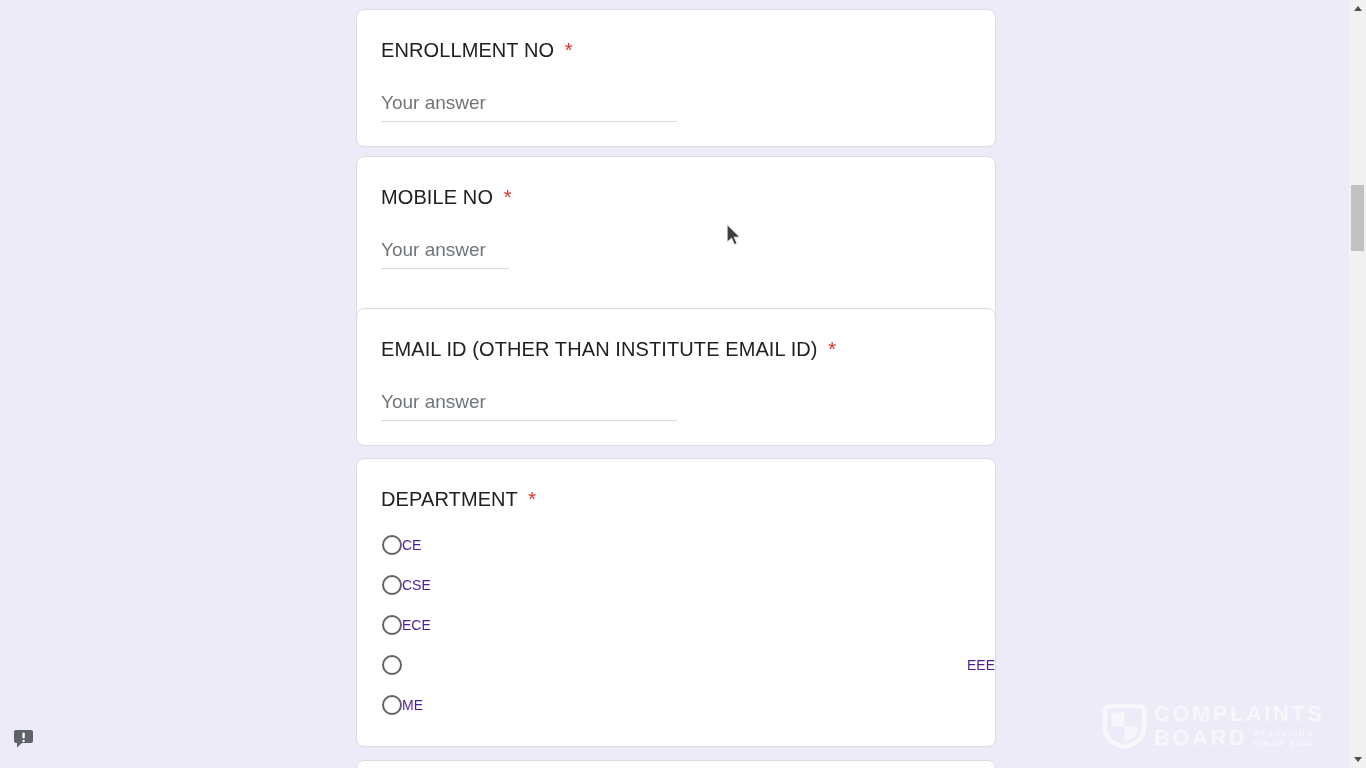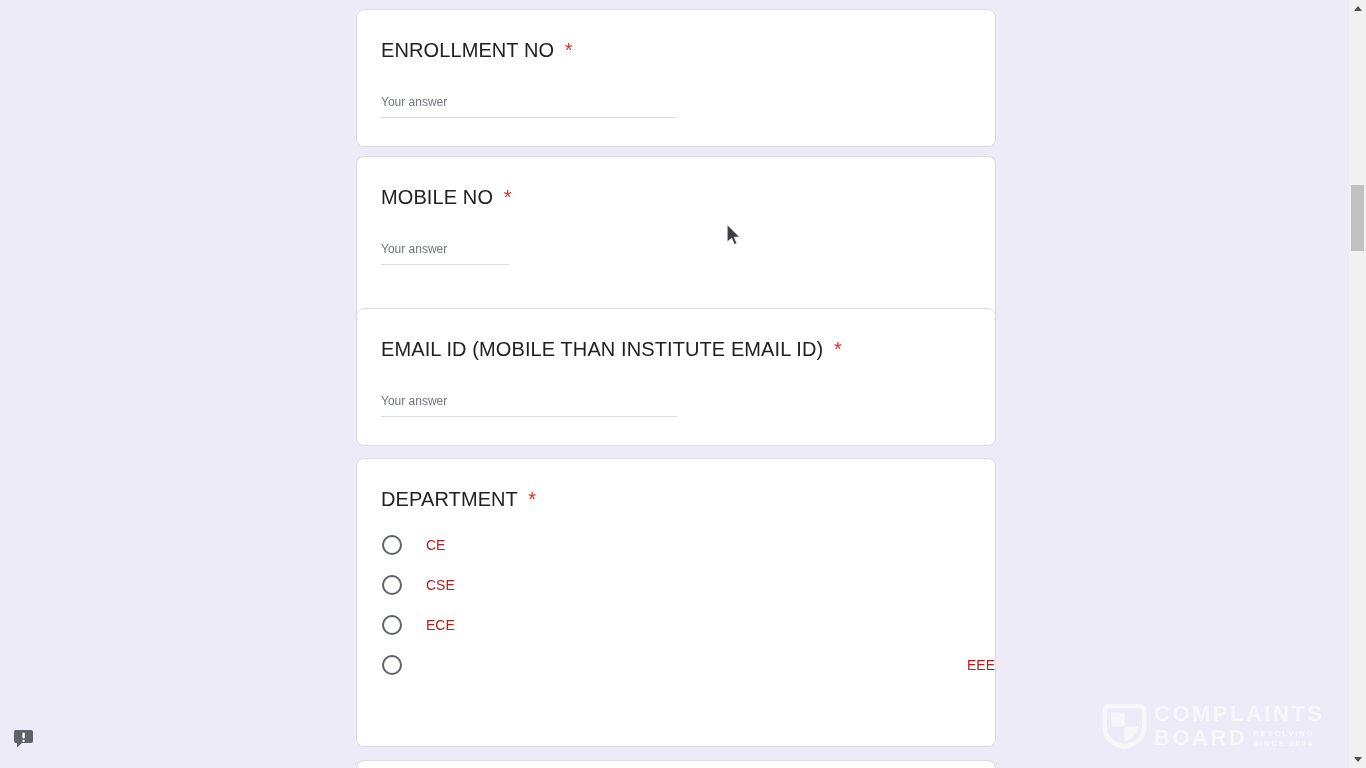--- a/index.html
+++ b/index.html
@@ -41,21 +41,21 @@
 
   .answer-field {
     position: absolute;
     left: 24px;
     top: 82px;
     padding-bottom: 7px;
     border-bottom: 1px solid #dadce0;
     cursor: text;
   }
   .answer-field .placeholder {
-    font-size: 12px;
+    font-size: 19px;
     color: #70757a;
   }
   .w-long  { width: 296px; }
   .w-short { width: 128px; }
 
   
   .option-row {
     position: absolute;
     left: 0;
     width: 100%;
@@ -71,23 +71,23 @@
   .option-row.r4 { top: 226px; }
   .radio {
     width: 20px;
     height: 20px;
     margin-left: 25px;
     border: 2px solid #5f6368;
     border-radius: 50%;
     flex: none;
   }
   .option-label {
-    margin-left: 24px;
+    margin-left: 0;
     font-size: 14px;
-    color: #b91c1c;
+    color: #4c1d95;
   }
 
   
   .scrollbar {
     position: absolute;
     top: 0; right: 0;
     width: 17px;
     height: 768px;
     background: #f1f1f1;
   }
@@ -198,21 +198,21 @@
     <span>MOBILE NO</span>
     <span class="req">*</span>
   </div>
   <div class="answer-field w-short">
     <span class="placeholder">Your answer</span>
   </div>
 </div>
 
 <div class="card" id="card3">
   <div class="q-title">
-    <span>EMAIL ID (MOBILE THAN INSTITUTE EMAIL ID)</span>
+    <span>EMAIL ID (OTHER THAN INSTITUTE EMAIL ID)</span>
     <span class="req">*</span>
   </div>
   <div class="answer-field w-long">
     <span class="placeholder">Your answer</span>
   </div>
 </div>
 
 <div class="card" id="card4">
   <div class="q-title">
     <span>DEPARTMENT</span>
@@ -227,20 +227,24 @@
     <span class="radio"></span>
     <span class="option-label">ECE</span>
   </div>
   <div class="option-row r1">
     <span class="radio"></span>
     <span class="option-label">CSE</span>
   </div>
   <div class="option-row r3">
     <span class="radio"></span>
     <span class="option-label">EEE</span>
+  </div>
+  <div class="option-row r4">
+    <span class="radio"></span>
+    <span class="option-label">ME</span>
   </div>
 </div>
 
 <div class="card" id="card5"></div>
 
 <div class="report-btn">
   <svg width="22" height="22" viewBox="0 0 22 22">
     <path d="M5,2 h13 a2,2 0 0 1 2,2 v9 a2,2 0 0 1 -2,2 h-9 l-5,4.5 v-4.5 h-1 a2,2 0 0 1 -2,-2 v-9 a2,2 0 0 1 2,-2 z" transform="translate(1,0)" fill="#5f6368"></path>
     <rect x="10.4" y="4.6" width="2.4" height="5.8" rx="1.1" fill="#ffffff"></rect>
     <rect x="10.4" y="11.8" width="2.4" height="2.4" rx="1.1" fill="#ffffff"></rect>

